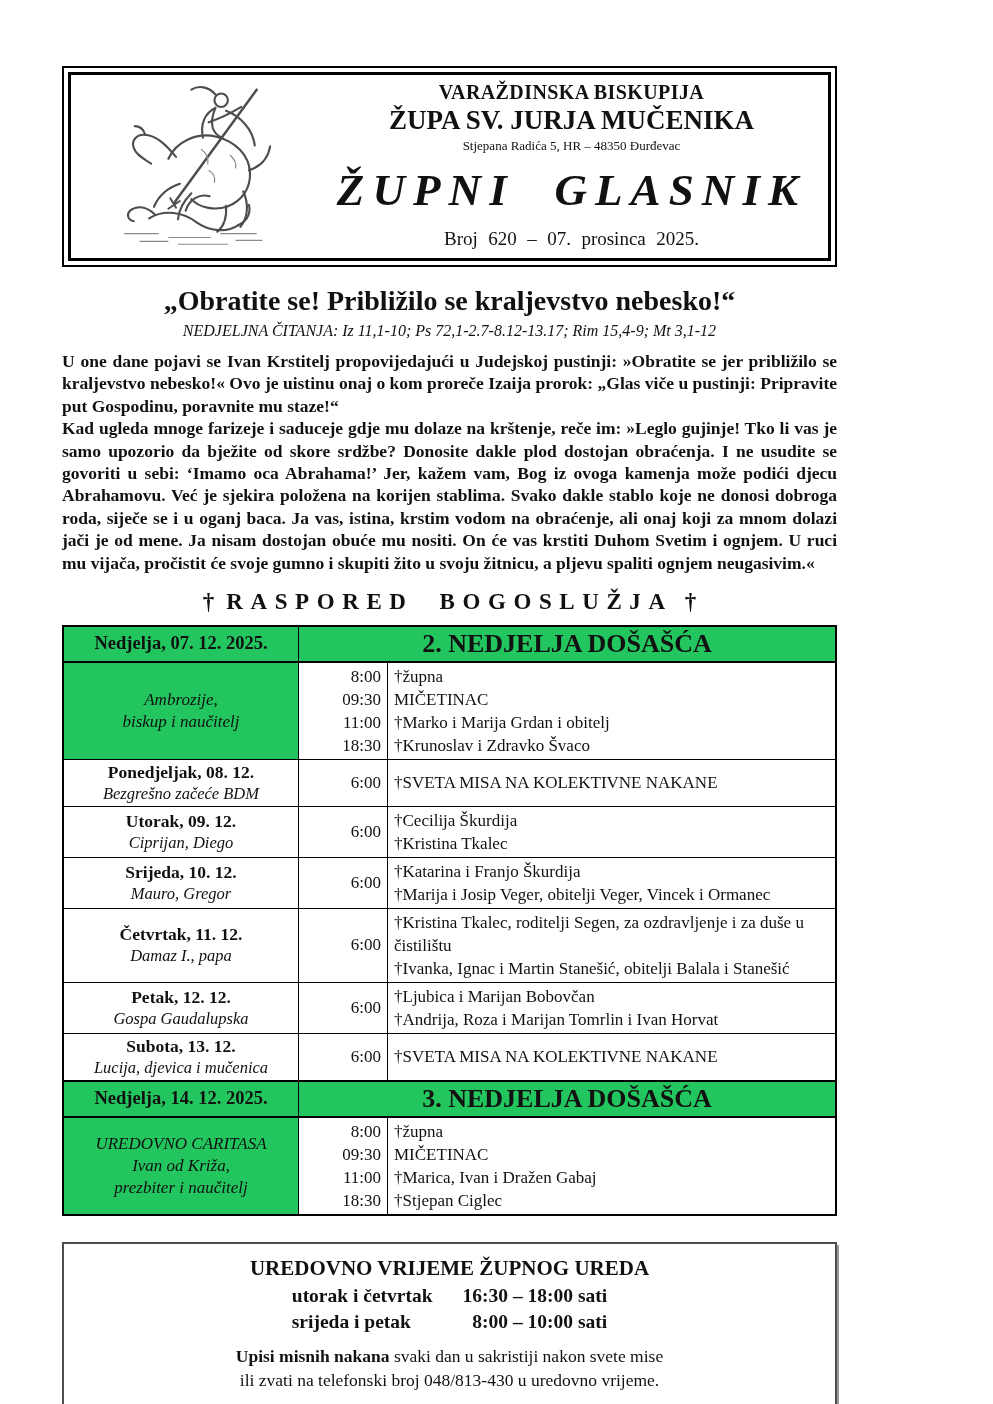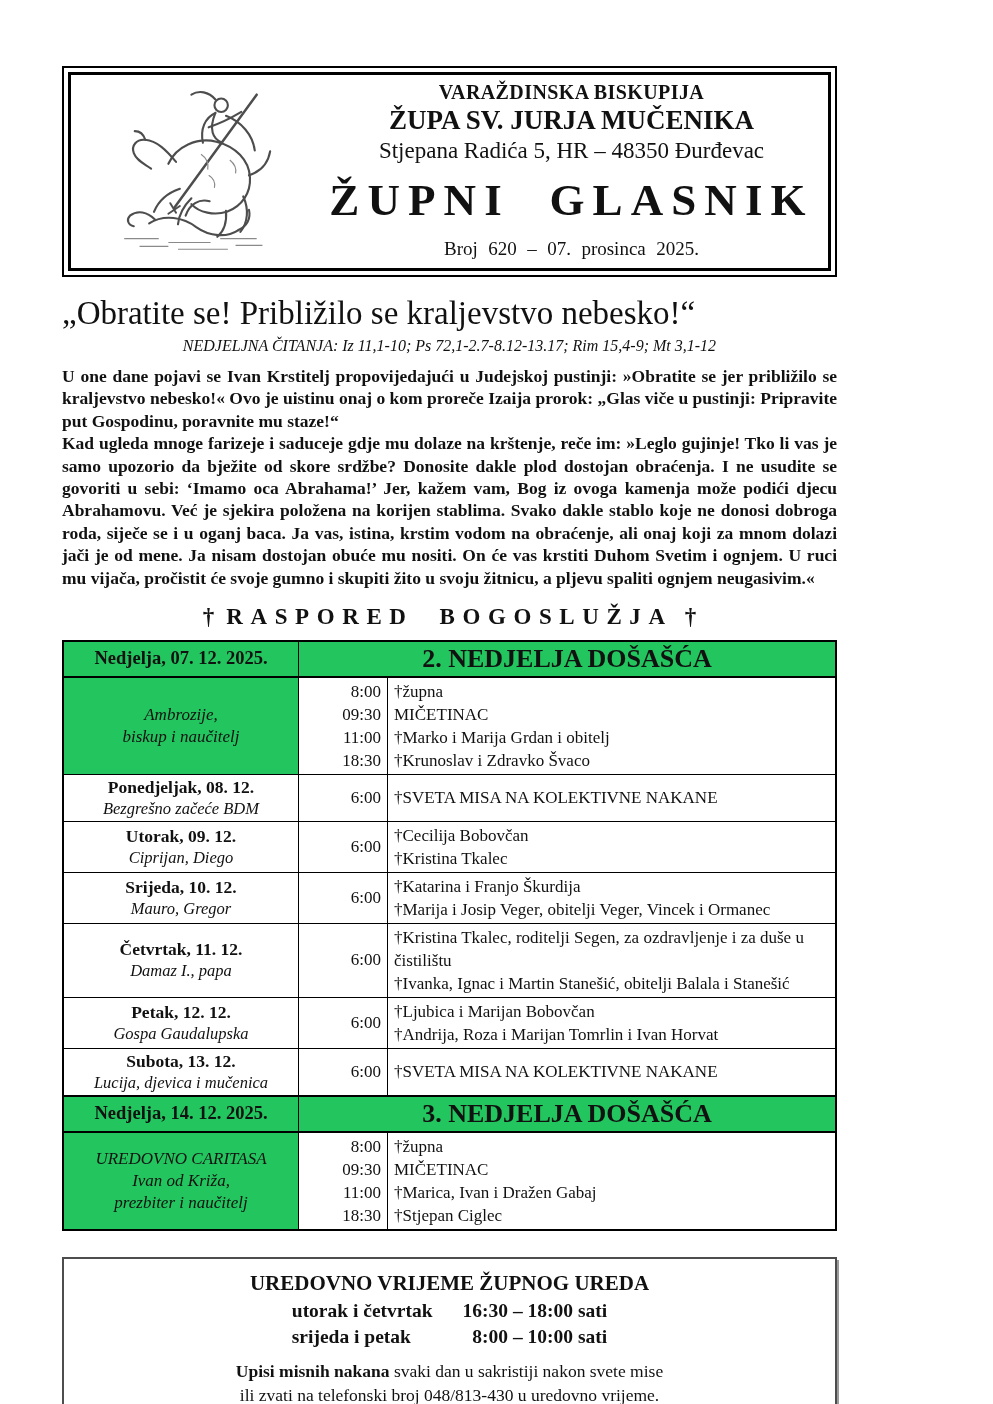--- a/index.html
+++ b/index.html
@@ -10,26 +10,26 @@
     overflow:hidden; position:relative;
   }
 
   
   .masthead { border:2px solid #000; padding:4px; }
   .masthead-inner { border:3px solid #000; display:flex; align-items:center; padding:6px 10px 8px 6px; min-height:148px; }
   .masthead-art { width:248px; flex:0 0 248px; display:flex; align-items:center; justify-content:center; }
   .masthead-text { flex:1; text-align:center; }
   .diocese { font-weight:bold; font-size:20px; letter-spacing:0.02em; }
   .parish  { font-weight:bold; font-size:27px; margin-top:1px; }
-  .address { font-size:23px; margin-top:2px; }
-  .bulletin-title { font-weight:bold; font-size:45px; letter-spacing:0.18em; word-spacing:0.45em; margin-top:10px; white-space:nowrap; }
+  .address { font-size:13px; margin-top:2px; }
+  .bulletin-title { font-weight:bold; font-size:45px; letter-spacing:0.18em; word-spacing:0.45em; margin-top:10px; white-space:nowrap;font-style:italic; }
   .issue { font-size:19px; margin-top:12px; word-spacing:0.3em; }
 
   
-  .quote { text-align:left; font-weight:normal; font-size:33px; margin:18px 0 5px 0; }
+  .quote { text-align:center; font-weight:bold; font-size:28px; margin:18px 0 5px 0; }
   .readings { text-align:center; font-style:italic; font-size:16px; margin:0 0 10px 0; }
 
   
   .gospel { font-size:17.5px; font-weight:bold; line-height:1.28; text-align:justify; margin:0; }
 
   
   .sched-heading { text-align:center; font-weight:bold; font-size:23px; margin:15px 0 10px 0; }
   .sched-heading .sp { letter-spacing:0.33em; word-spacing:0.55em; margin:0 12px; }
   table.schedule { width:100%; border-collapse:collapse; border:2px solid #000; font-size:17px; }
   table.schedule td { border:1.5px solid #000; vertical-align:middle; padding:2px 6px; }
@@ -148,21 +148,21 @@
         <div class="line">†SVETA MISA NA KOLEKTIVNE NAKANE</div>
       </td>
     </tr>
     <tr>
       <td class="daycol">
         <div class="dayname">Utorak, 09. 12.</div>
         <div class="saintname">Ciprijan, Diego</div>
       </td>
       <td class="timecol">6:00</td>
       <td class="intcol">
-        <div class="line">†Cecilija Bobovčan</div>
+        <div class="line">†Cecilija Škurdija</div>
         <div class="line">†Kristina Tkalec</div>
       </td>
     </tr>
     <tr>
       <td class="daycol">
         <div class="dayname">Srijeda, 10. 12.</div>
         <div class="saintname">Mauro, Gregor</div>
       </td>
       <td class="timecol">6:00</td>
       <td class="intcol">

